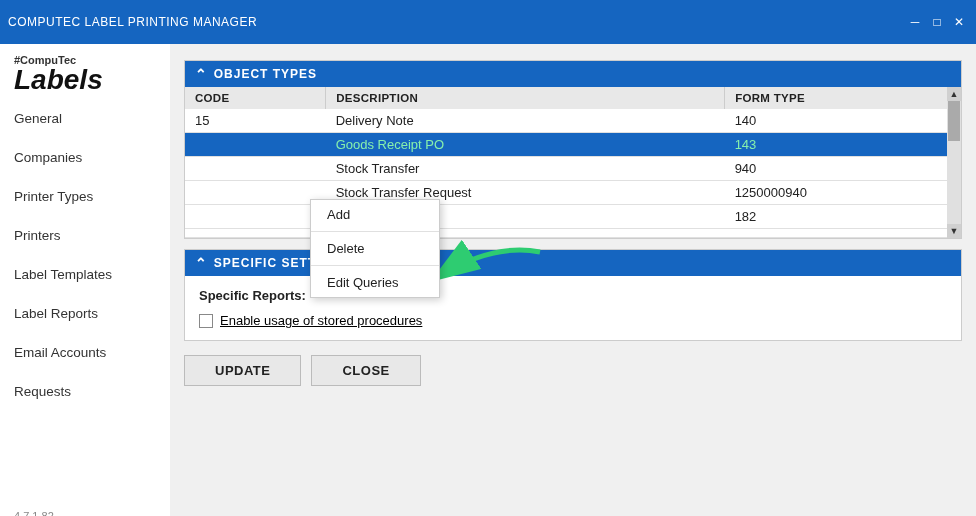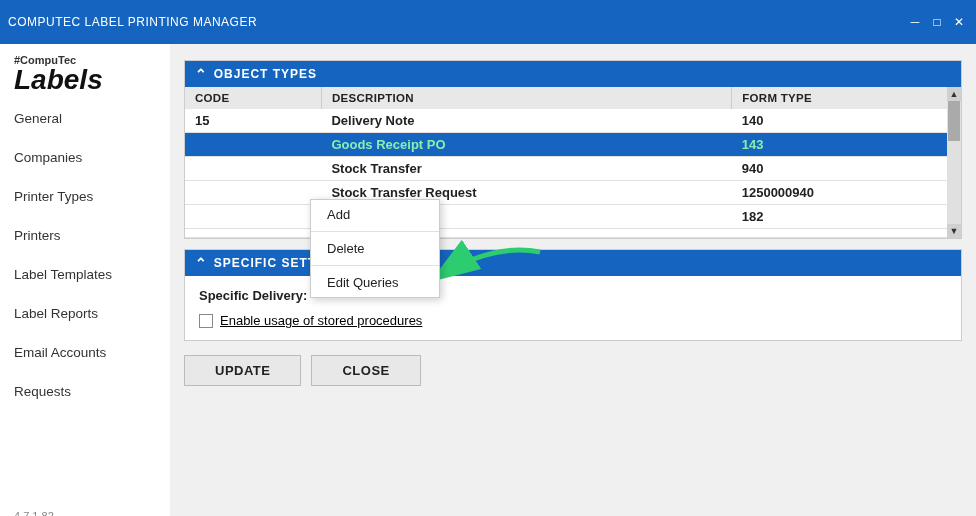--- a/index.html
+++ b/index.html
@@ -133,21 +133,21 @@
     .object-table thead th {
       text-align: left;
       padding: 5px 10px;
       font-weight: 700;
       font-size: 11.5px;
       color: #222;
       border-right: 1px solid #ccc;
       letter-spacing: 0.3px;
     }
     .object-table thead th:last-child { border-right: none; }
-    .object-table tbody tr { border-bottom: 1px solid #e0e0e0; font-weight: bold; }
+    .object-table tbody tr { border-bottom: 1px solid #e0e0e0; }
     .object-table tbody td {
       padding: 4px 10px;
       color: #222;
     }
     .object-table tbody tr.selected {
       background: #1565c0;
       color: white;
     }
     .object-table tbody tr.selected td { color: #86efac; }
 
@@ -347,21 +347,21 @@
         </div>
       </div>
     </div>
 
     <div class="section-panel">
       <div class="section-header">
         <span class="section-chevron">⌃</span>
         <span>SPECIFIC SETTINGS</span>
       </div>
       <div class="specific-settings-body">
-        <div class="specific-settings-label">Specific Delivery:</div>
+        <div class="specific-settings-label">Specific Reports:</div>
         <div class="checkbox-row">
           <div class="checkbox-box"></div>
           <span>Enable usage of stored procedures</span>
         </div>
       </div>
     </div>
 
     <div class="action-buttons">
       <button class="action-btn">UPDATE</button>
       <button class="action-btn">CLOSE</button>

